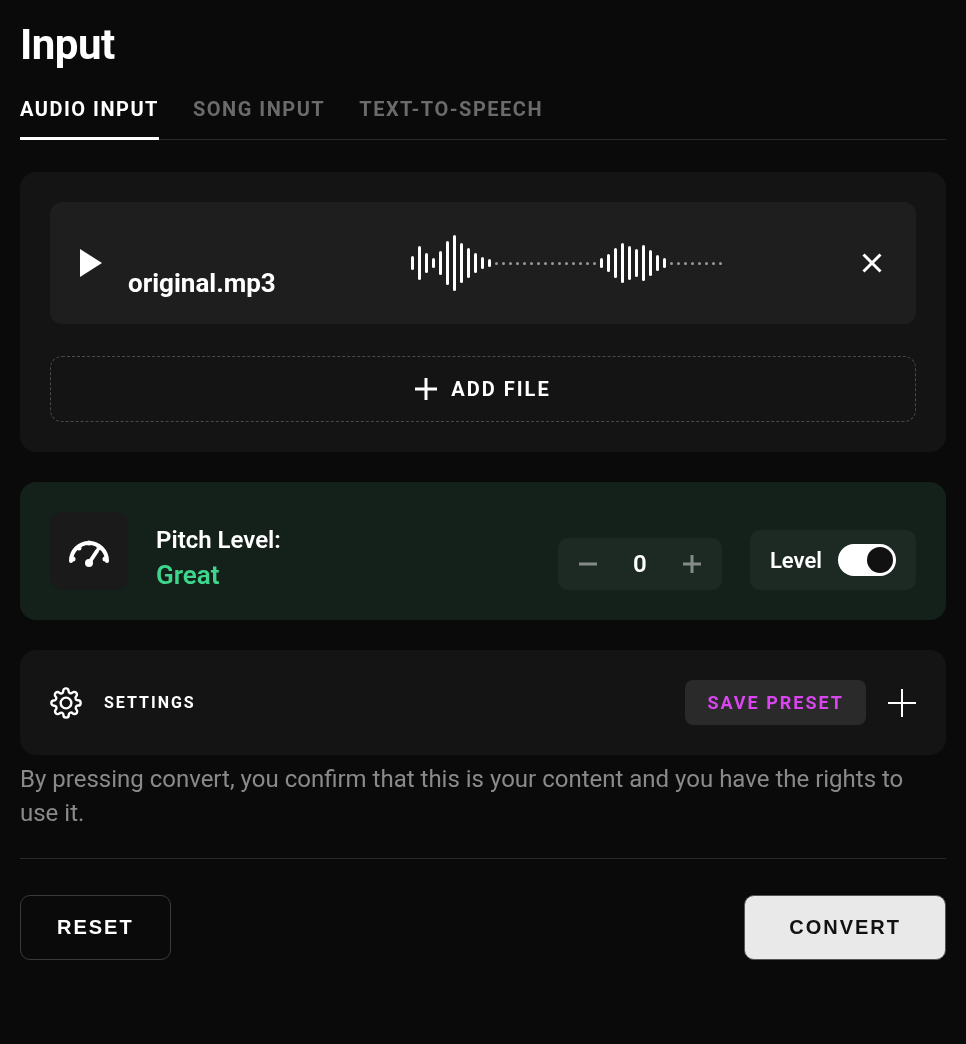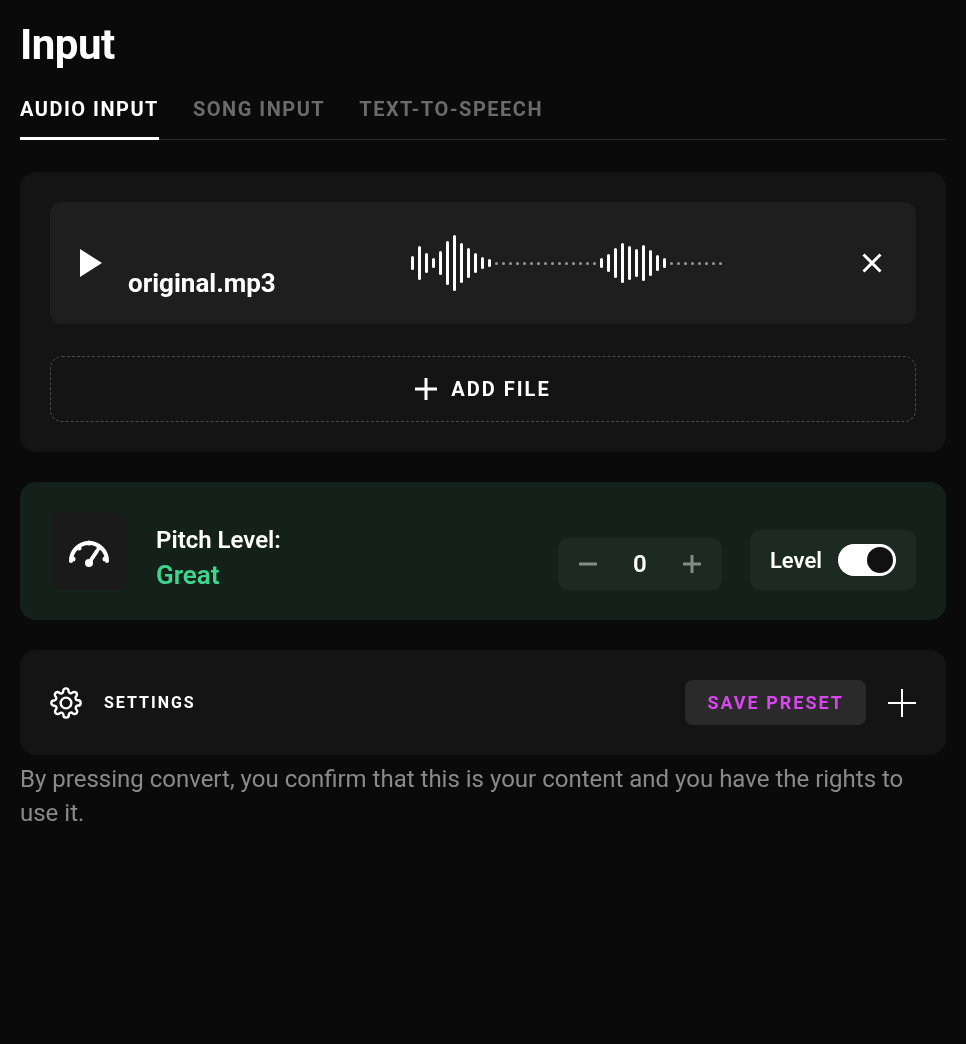--- a/index.html
+++ b/index.html
@@ -404,13 +404,17 @@
       <path fill="none" stroke="#fff" stroke-width="1.8" d="M12 8a4 4 0 100 8 4 4 0 000-8z"></path>
       <path fill="none" stroke="#fff" stroke-width="1.8" d="M19.4 15a1.65 1.65 0 00.33 1.82l.06.06a2 2 0 11-2.83 2.83l-.06-.06a1.65 1.65 0 00-1.82-.33 1.65 1.65 0 00-1 1.51V21a2 2 0 11-4 0v-.09a1.65 1.65 0 00-1-1.51 1.65 1.65 0 00-1.82.33l-.06.06a2 2 0 11-2.83-2.83l.06-.06a1.65 1.65 0 00.33-1.82 1.65 1.65 0 00-1.51-1H3a2 2 0 110-4h.09a1.65 1.65 0 001.51-1 1.65 1.65 0 00-.33-1.82l-.06-.06a2 2 0 112.83-2.83l.06.06a1.65 1.65 0 001.82.33h0a1.65 1.65 0 001-1.51V3a2 2 0 114 0v.09a1.65 1.65 0 001 1.51 1.65 1.65 0 001.82-.33l.06-.06a2 2 0 112.83 2.83l-.06.06a1.65 1.65 0 00-.33 1.82v0a1.65 1.65 0 001.51 1H21a2 2 0 110 4h-.09a1.65 1.65 0 00-1.51 1z"></path>
     </svg>
     <div class="settings-title">SETTINGS</div>
     <div class="save-preset-btn">SAVE PRESET</div>
     <div class="expand-btn"></div>
   </div>
 
   <p class="disclaimer">By pressing convert, you confirm that this is your content and you have the rights to use it.</p>
 
+  <div class="footer">
+    <button class="reset-btn">RESET</button>
+    <button class="convert-btn">CONVERT</button>
+  </div>
 </div>
 
 </body></html>

